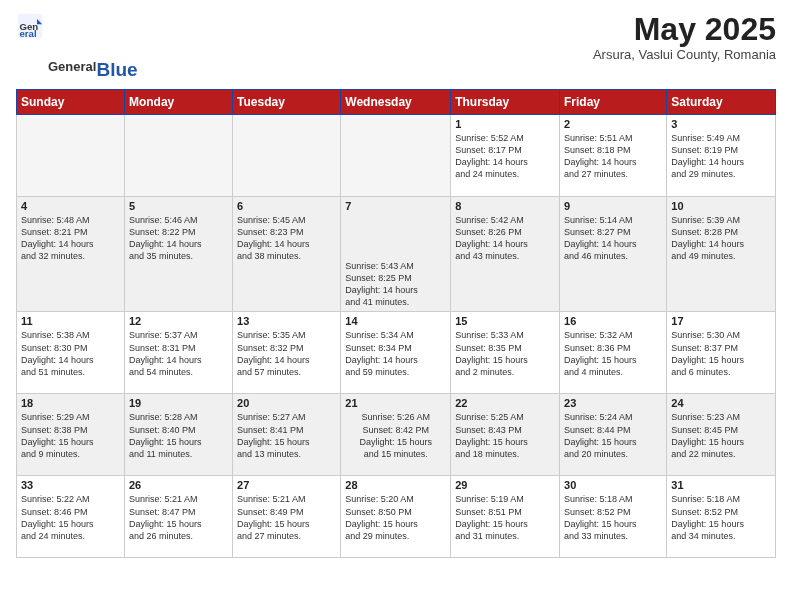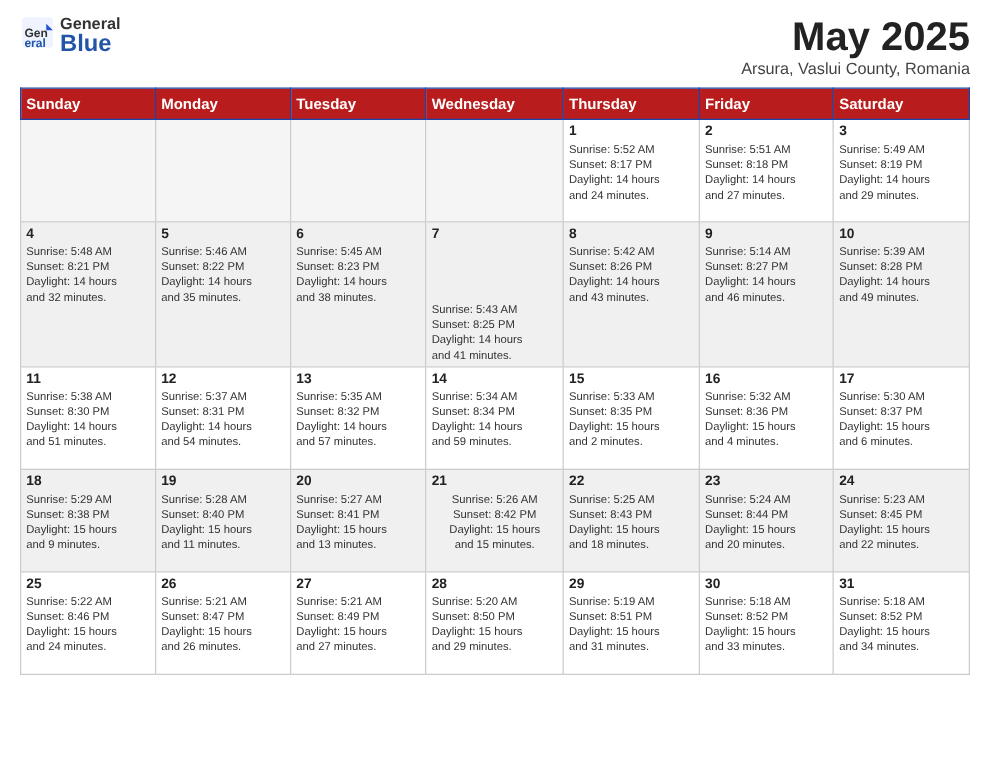--- a/index.html
+++ b/index.html
@@ -19,22 +19,23 @@
       justify-content: space-between;
       align-items: flex-start;
       margin-bottom: 8px;
     }
     .logo {
       display: flex;
       gap: 4px;
     }
     .logo-text {
       display: flex;
-      flex-direction: column;
+      flex-direction: row;
       line-height: 1.1;
+      margin-top: 48px;
     }
     .logo-general {
       font-size: 13px;
       font-weight: bold;
       color: #333;
     }
     .logo-blue {
       font-size: 19px;
       font-weight: bold;
       color: #2255aa;
@@ -310,21 +311,21 @@
           <td class="shaded">
             <span class="day-number">24</span>
             <div class="day-info" style="white-space: pre-line;">Sunrise: 5:23 AM
 Sunset: 8:45 PM
 Daylight: 15 hours
 and 22 minutes.</div>
           </td>
         </tr>
         <tr>
           <td>
-            <span class="day-number">25</span>
+            <span class="day-number">33</span>
             <div class="day-info" style="white-space: pre-line;">Sunrise: 5:22 AM
 Sunset: 8:46 PM
 Daylight: 15 hours
 and 24 minutes.</div>
           </td>
           <td>
             <span class="day-number">26</span>
             <div class="day-info" style="white-space: pre-line;">Sunrise: 5:21 AM
 Sunset: 8:47 PM
 Daylight: 15 hours

